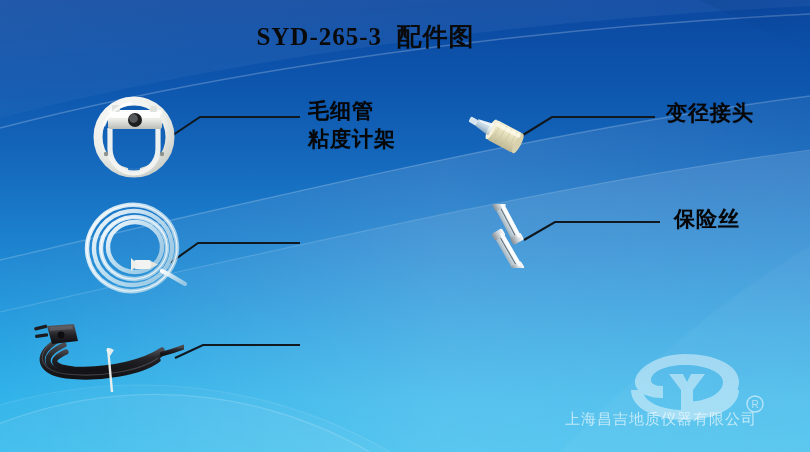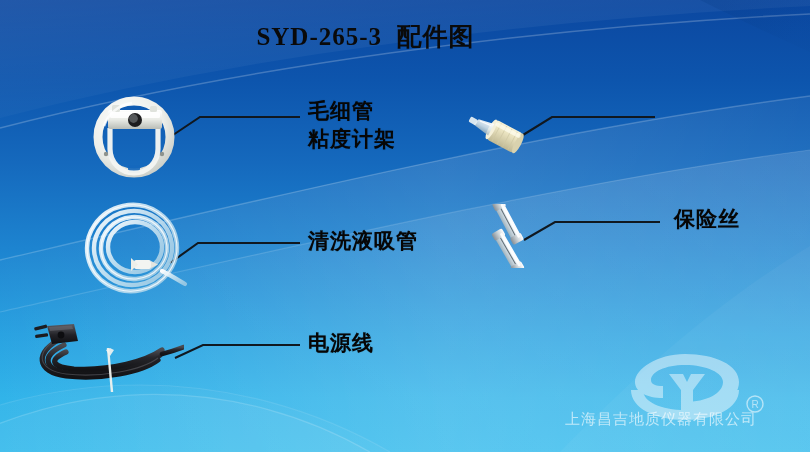--- a/index.html
+++ b/index.html
@@ -318,24 +318,23 @@
         <rect x="43" y="41" width="8" height="12" rx="1.8" fill="url(#fuseCap)"></rect>
         <line x1="13" y1="47" x2="43" y2="47" stroke="#5f6b73" stroke-width="1"></line>
         <rect x="9" y="43" width="38" height="2.6" rx="1.3" fill="#ffffff" opacity="0.85"></rect>
       </g>
     </svg>
   </div>
 
   <div class="callout-label" style="left:272px; top:98px;">毛细管
 粘度计架</div>
 
-  <div class="callout-label" style="left:272px; top:228px;">清洗液吸管</div>
-
-  <div class="callout-label" style="left:272px; top:330px;">电源线</div>
-
+
+
+  <div class="callout-label" style="left:630px; top:100px;">变径接头</div>
 
   <div class="callout-label" style="left:638px; top:206px;text-align:center;">保险丝</div>
 
   <div id="watermark">
     <svg viewBox="0 0 240 92" width="240" height="92">
       <g opacity="0.45">
 
         <path d="M120,6
                  C 92,6 70,21 70,34
                  C 70,44 82,50 98,50

